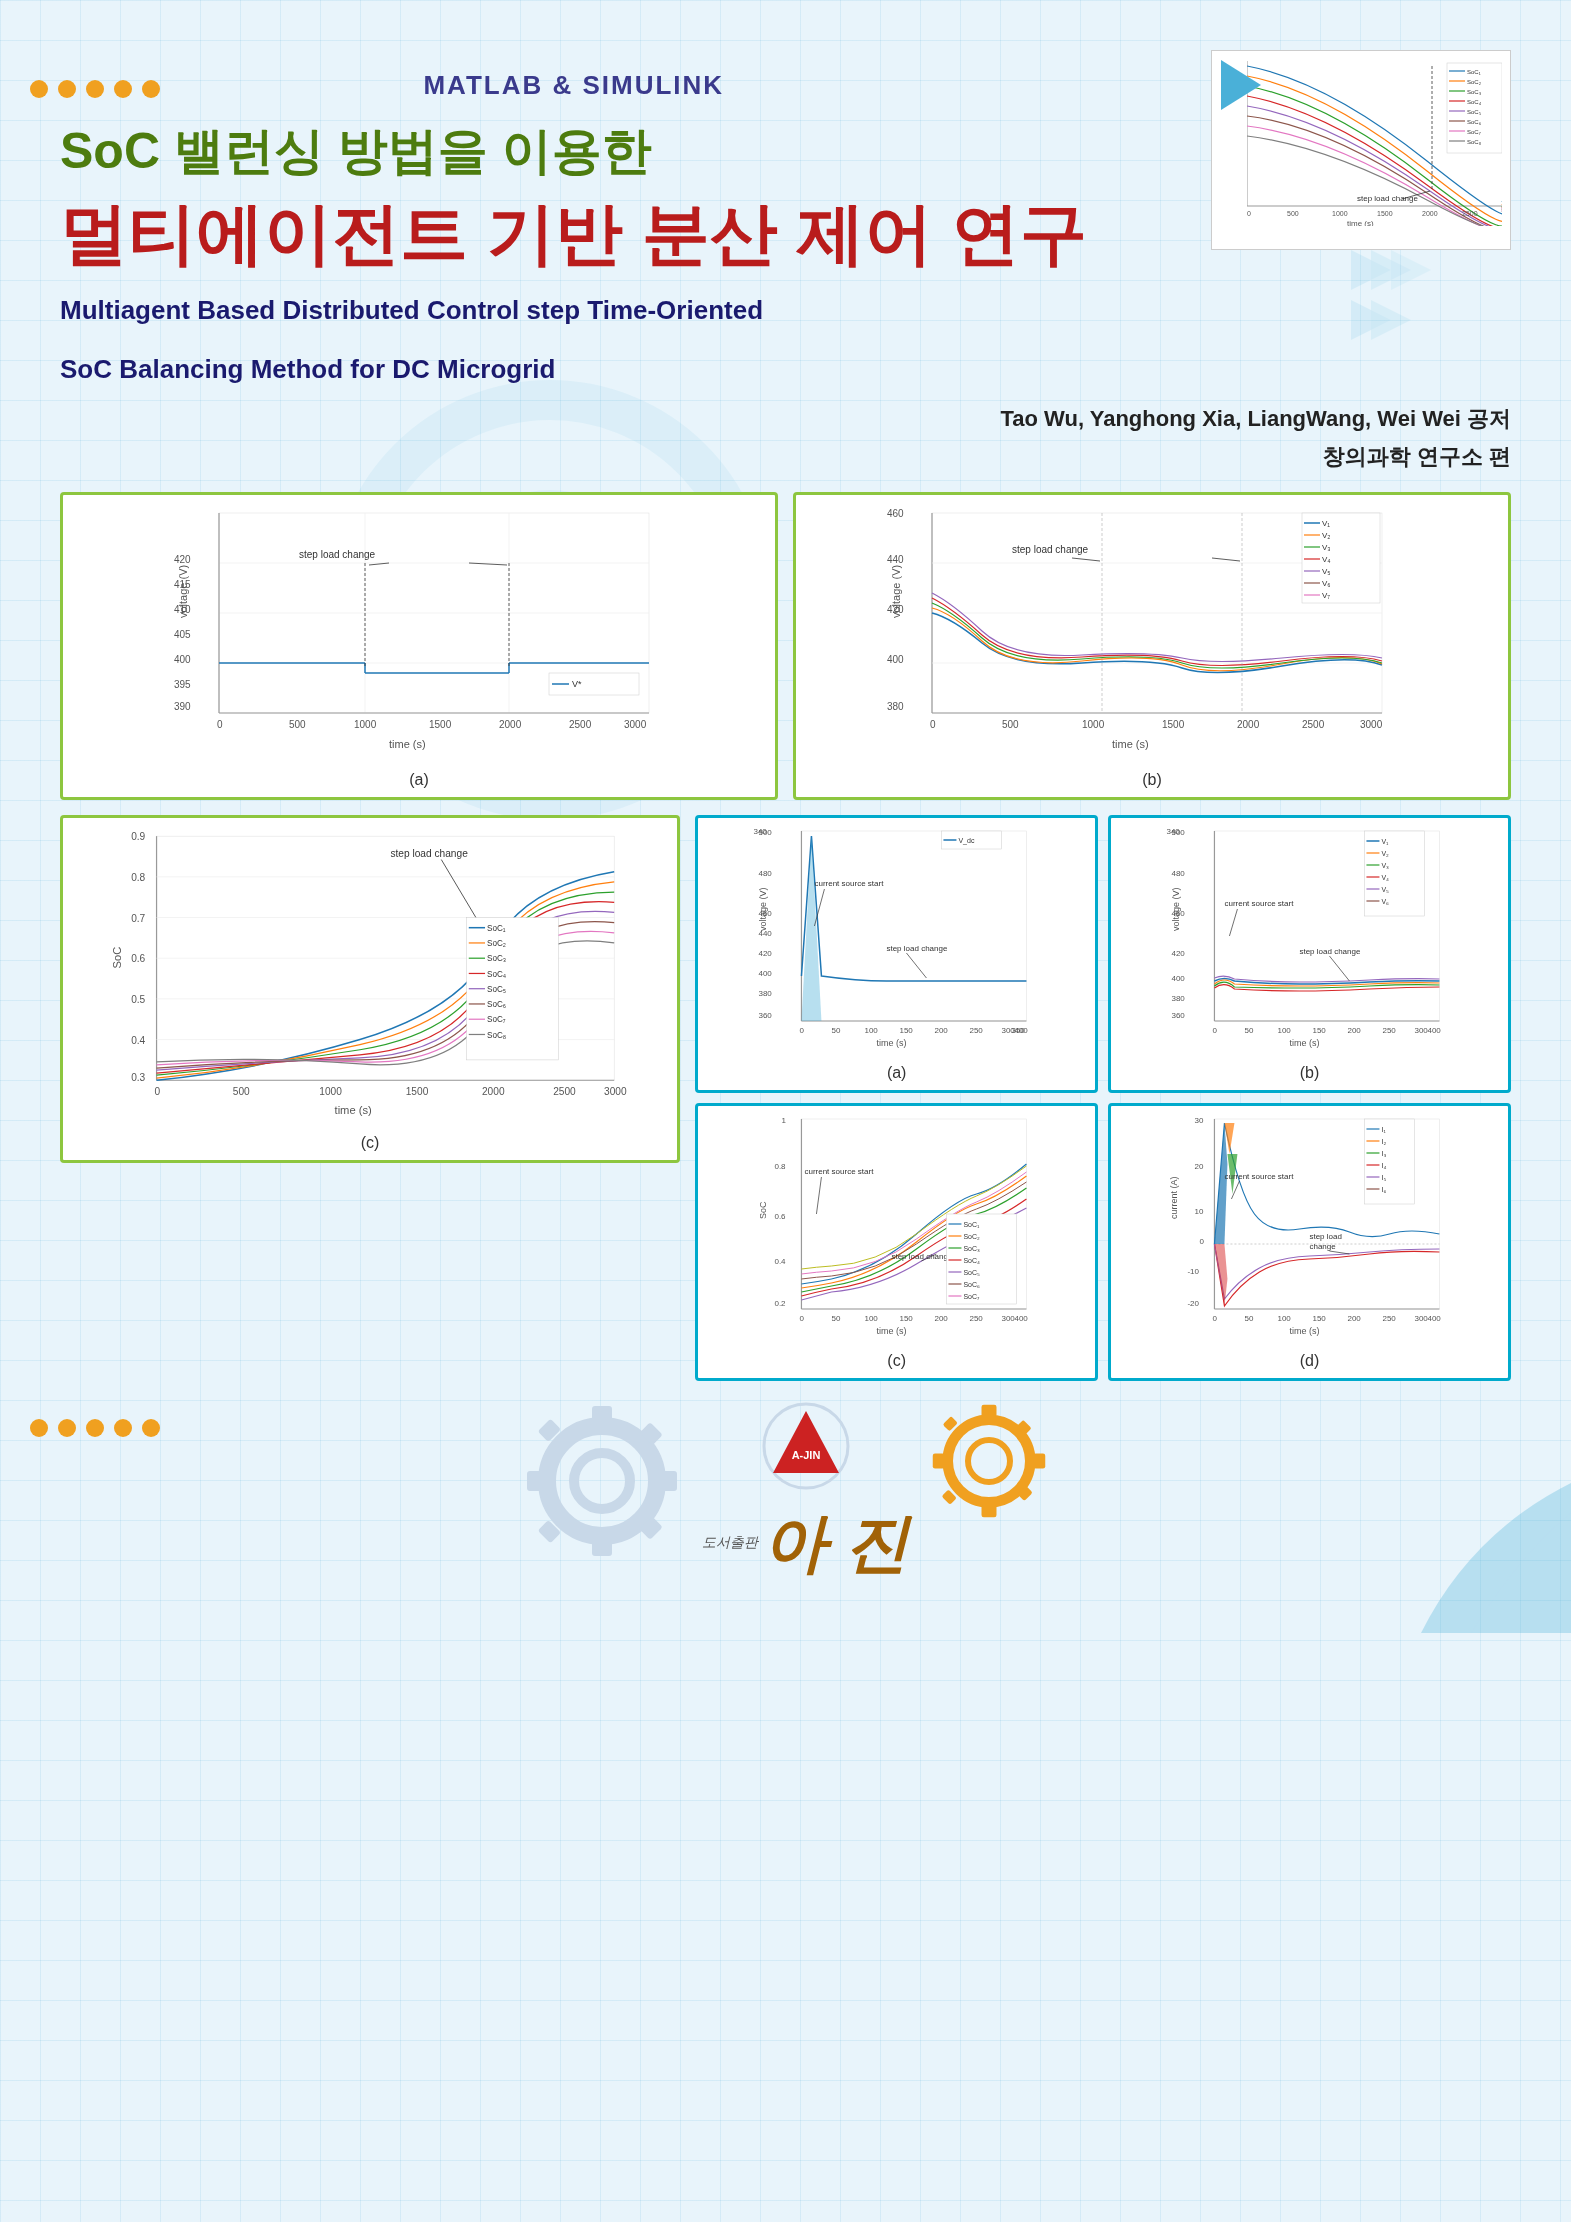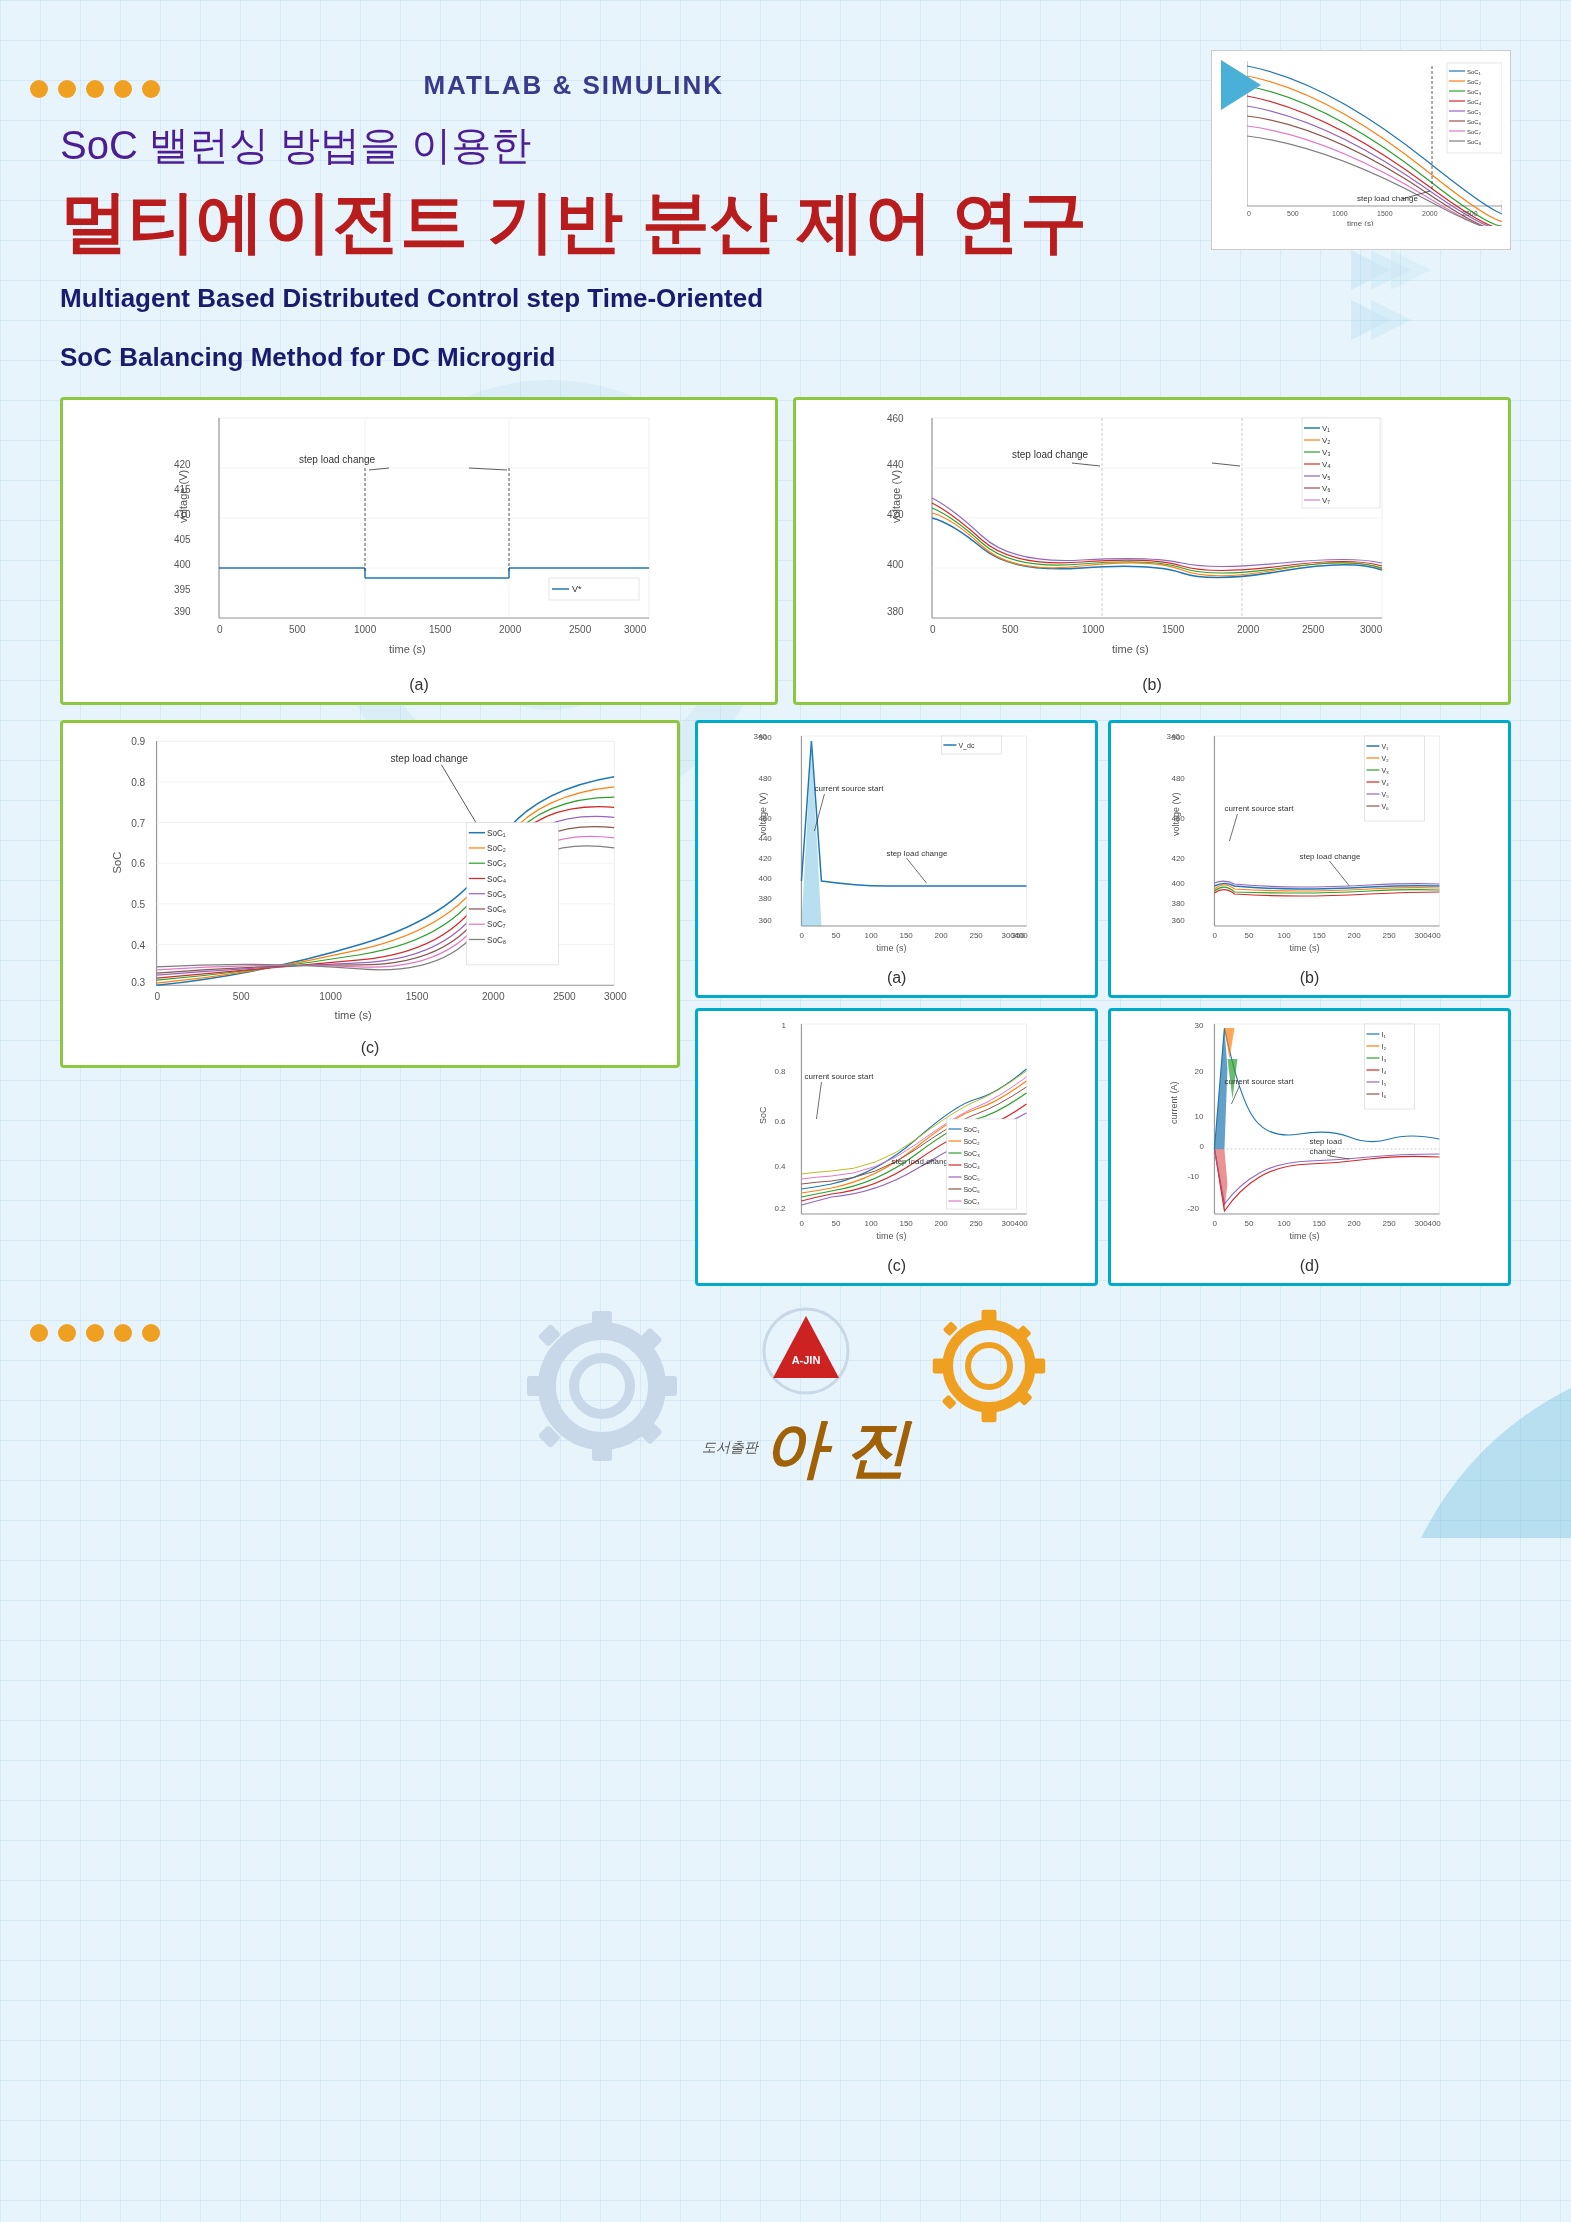--- a/index.html
+++ b/index.html
@@ -55,23 +55,23 @@
       text-align: center;
       font-size: 26px;
       font-weight: bold;
       color: #3a3a8c;
       letter-spacing: 2px;
       margin-top: 40px;
       margin-bottom: 5px;
     }
 
     .korean-title-line1 {
-      font-size: 40px;
-      font-weight: normal;
-      color: #4c1d95;
+      font-size: 50px;
+      font-weight: bold;
+      color: #4d7c0f;
       line-height: 1.2;
     }
 
     .korean-title-line2 {
       font-size: 68px;
       font-weight: 900;
       color: #b91c1c;
       line-height: 1.1;
     }
 
@@ -271,20 +271,24 @@
         </svg>
       </div>
     </div>
   </div>
 
   <div style="margin-top:10px;">
     <div class="english-subtitle">Multiagent Based Distributed Control step Time-Oriented</div>
     <div class="english-subtitle">SoC Balancing Method for DC Microgrid</div>
   </div>
 
+  <div style="text-align:right; margin-top:15px;">
+    <div class="authors">Tao Wu, Yanghong Xia, LiangWang, Wei Wei 공저</div>
+    <div class="publisher-label">창의과학 연구소 편</div>
+  </div>
 
   <div style="position:absolute; right:60px; top:520px; display:flex; gap:10px;">
     <div class="dot dot-orange"></div>
     <div class="dot dot-orange"></div>
     <div class="dot dot-orange"></div>
     <div class="dot dot-orange"></div>
     <div class="dot dot-orange"></div>
   </div>
 
   <div class="charts-section">

